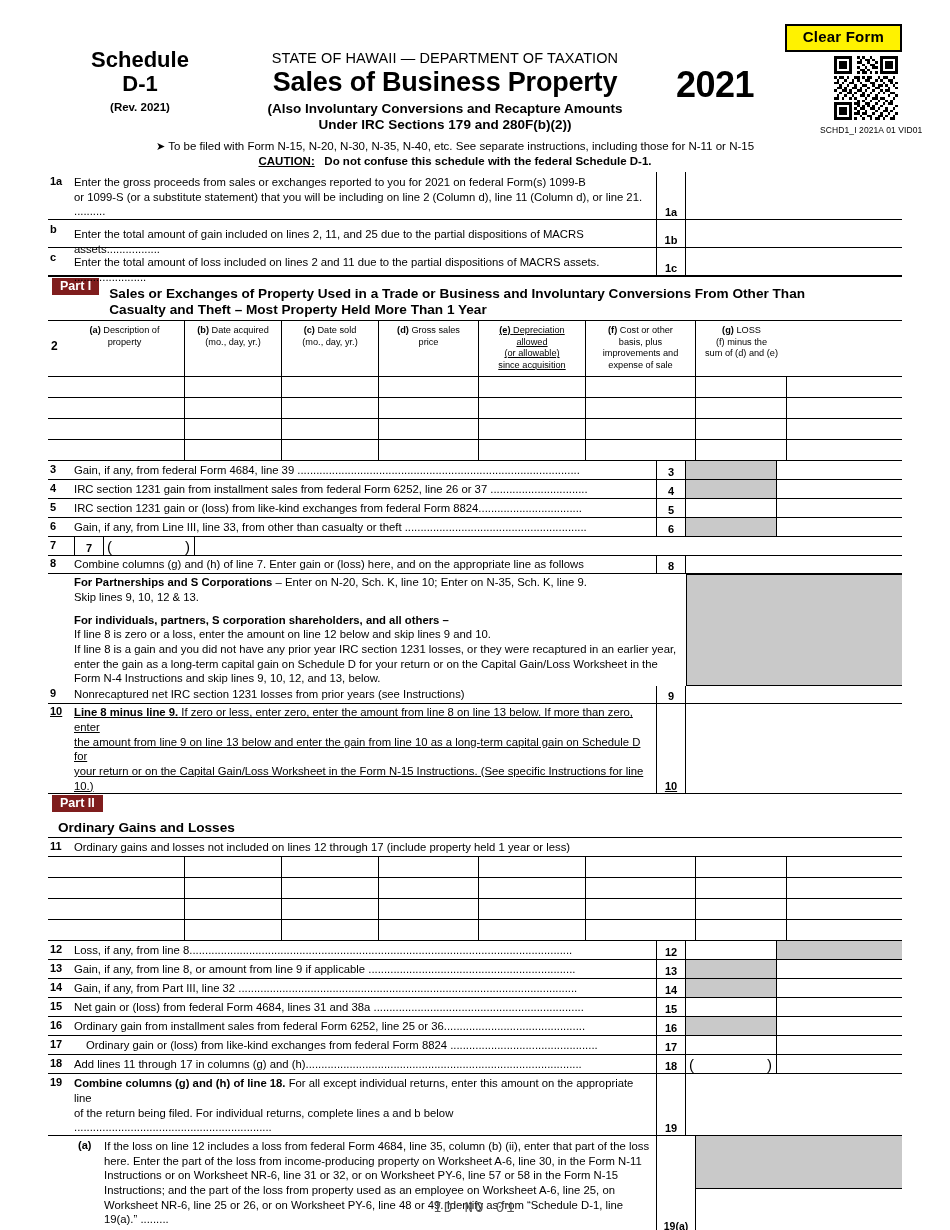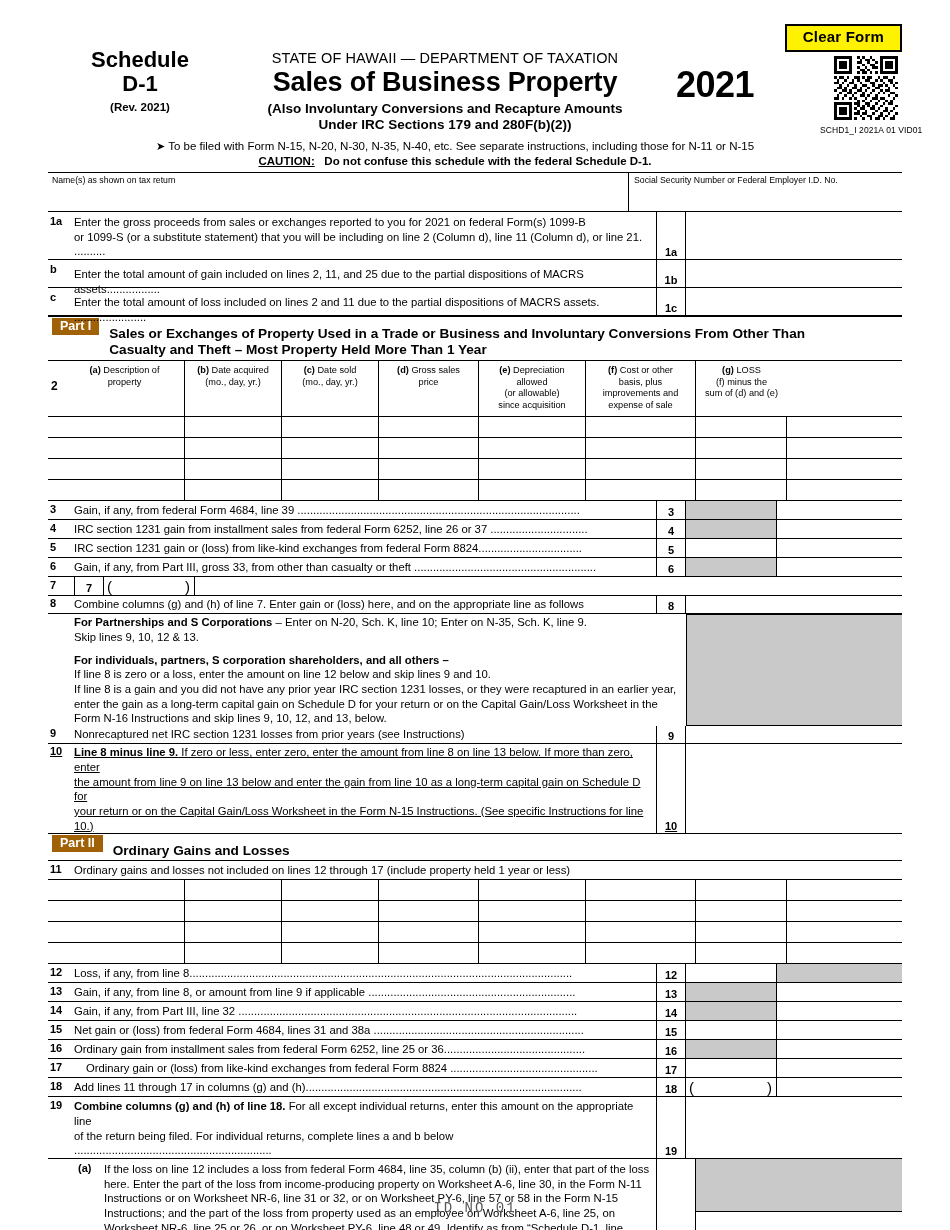--- a/index.html
+++ b/index.html
@@ -75,35 +75,35 @@
   .cell-g { width:91px; flex:0 0 91px; border-right:1.4px solid #000; position:relative; }
   .cell-h { width:125px; flex:0 0 125px; position:relative; }
   .cell-wide { width:216px; flex:0 0 216px; position:relative; }
   .shaded { background:#c9c9c9; }
 
   .paren { position:absolute; left:3px; top:0; bottom:0; display:flex; align-items:center; font-size:15px; }
   .paren.r { left:auto; right:4px; }
 
   
   .part-banner { display:flex; align-items:flex-start; border-top:1.6px solid #000; border-bottom:1.6px solid #000; margin:0 48px; padding:1px 0 2px 0; }
-  .part-tag { background:#a16207; color:#fff; font-size:12.5px; font-weight:bold; padding:1px 8px 2px 8px; margin-left:4px; height:17px; line-height:15px; }
+  .part-tag { background:#7f1d1d; color:#fff; font-size:12.5px; font-weight:bold; padding:1px 8px 2px 8px; margin-left:4px; height:17px; line-height:15px; }
   .part-title { font-size:13.6px; font-weight:bold; margin-left:10px; line-height:1.18; flex:1;margin-top:8px; }
 
   
   .coltab { margin:0 48px; display:flex; border-bottom:1px solid #000; }
   .coltab .c { border-right:1.4px solid #000; font-size:9.2px; text-align:center; padding:4px 3px 5px 3px; line-height:1.26; }
   .coltab .c:last-child { border-right:none; }
   .coltab .c b { font-weight:bold; }
   .c-a { width:137px; flex:0 0 137px; text-align:left !important; padding-left:2px !important; position:relative; }
   .c-a .n2 { font-size:12px; font-weight:bold; position:absolute; left:3px; top:18px; }
   .c-a .inner { margin-left:18px; text-align:center; }
   .c-b { width:97px; flex:0 0 97px; }
   .c-c { width:97px; flex:0 0 97px; }
   .c-d { width:100px; flex:0 0 100px; }
-  .c-e { width:107px; flex:0 0 107px; }
+  .c-e { width:107px; flex:0 0 107px;text-decoration:underline; }
   .c-f { width:110px; flex:0 0 110px; }
   .c-g { width:91px; flex:0 0 91px; }
   .c-h { width:125px; flex:0 0 125px; }
 
   .datarow { margin:0 48px; display:flex; border-bottom:1.4px solid #000; height:21px; }
   .datarow .c { border-right:1.4px solid #000; }
   .datarow .c:last-child { border-right:none; }
   .datarow.thin { border-bottom:1px solid #000; }
 
   .sec-wrap { position:relative; }
@@ -305,27 +305,20 @@
       <span class="arrow">➤</span>
       <span>To be filed with Form N-15, N-20, N-30, N-35, N-40, etc. See separate instructions, including those for N-11 or N-15</span>
     </div>
     <div class="caution">
       <u>CAUTION:</u>
       <span>&nbsp;</span>
       <span>Do not confuse this schedule with the federal Schedule D-1.</span>
     </div>
   </div>
 
-  <div class="namebar">
-    <div class="lbl name-lbl">Name(s) as shown on tax return</div>
-    <div class="vline"></div>
-    <div class="lbl ssn-lbl">Social Security Number or Federal Employer I.D. No.</div>
-    <div style="position:absolute;left:2px;top:16px;width:574px;height:22px;"></div>
-    <div style="position:absolute;left:584px;top:16px;right:2px;height:22px;"></div>
-  </div>
 
   <div class="sec-wrap">
     <div class="frame" style="position:relative;">
 
       <div class="line-row thin" style="border-bottom:1px solid #000;">
         <div class="lnum">1a</div>
         <div class="ltxt">
           <div>Enter the gross proceeds from sales or exchanges reported to you for 2021 on federal Form(s) 1099-B</div>
           <div>or 1099-S (or a substitute statement) that you will be including on line 2 (Column d), line 11 (Column d), or line 21. ..........</div>
         </div>
@@ -464,21 +457,21 @@
     </div>
     <div class="line-row thin" style="height:19px;">
       <div class="lnum" style="padding-top:2px;">5</div>
       <div class="ltxt" style="padding-top:2px;">IRC section 1231 gain or (loss) from like-kind exchanges from federal Form 8824.................................</div>
       <div class="box-num">5</div>
       <div class="cell-g"></div>
       <div class="cell-h"></div>
     </div>
     <div class="line-row thin" style="height:19px;">
       <div class="lnum" style="padding-top:2px;">6</div>
-      <div class="ltxt" style="padding-top:2px;">Gain, if any, from Part III, gross 33, from other than casualty or theft ..........................................................</div>
+      <div class="ltxt" style="padding-top:2px;">Gain, if any, from Line III, line 33, from other than casualty or theft ..........................................................</div>
       <div class="box-num">6</div>
       <div class="cell-g shaded"></div>
       <div class="cell-h"></div>
     </div>
     <div class="line-row" style="height:19px;border-bottom:1.6px solid #000;">
       <div class="lnum" style="padding-top:2px;">7</div>
       <div class="box-num">7</div>
       <div class="cell-g">
         <span class="paren">(</span>
         <span class="paren r">)</span>
@@ -500,21 +493,21 @@
       <div class="txt">
         <div>
           <b>For Partnerships and S Corporations</b><span> – Enter on N-20, Sch. K, line 10; Enter on N-35, Sch. K, line 9.</span>
         </div>
         <div>Skip lines  9, 10, 12 &amp; 13.</div>
         <div style="height:8px;"></div>
         <div><b>For individuals, partners, S corporation shareholders, and all others –</b></div>
         <div>If line 8 is zero or a loss, enter the amount on line 12 below and skip lines 9 and 10.</div>
         <div>If line 8 is a gain and you did not have any prior year IRC section 1231 losses, or they were recaptured in an earlier year,</div>
         <div>enter the gain as a long-term capital gain on Schedule D for your return or on the Capital Gain/Loss Worksheet in the</div>
-        <div>Form N-16 Instructions and skip lines 9, 10, 12, and 13, below.</div>
+        <div>Form N-4 Instructions and skip lines 9, 10, 12, and 13, below.</div>
       </div>
       <div class="rightbox"></div>
     </div>
   </div>
 
   <div class="frame">
     <div class="line-row thin" style="height:18px;">
       <div class="lnum" style="padding-top:1px;">9</div>
       <div class="ltxt" style="padding-top:1px;">Nonrecaptured net IRC section 1231 losses from prior years (see Instructions)</div>
       <div class="box-num">9</div>
@@ -528,21 +521,21 @@
           <b>Line 8 minus line 9.</b><span>  If zero or less, enter zero, enter the amount from line 8 on line 13 below.  If more than zero, enter</span>
         </div>
         <div>the amount from line 9 on line 13 below and enter the gain from line 10 as a long-term capital gain on Schedule D for</div>
         <div>your return or on the Capital Gain/Loss Worksheet in the Form N-15 Instructions.  (See specific Instructions for line 10.)</div>
       </div>
       <div class="box-num" style="align-items:flex-end;">10</div>
       <div class="cell-wide"></div>
     </div>
   </div>
 
-  <div class="part-banner" style="padding:1px 0 1px 0;">
+  <div class="part-banner" style="padding:1px 0 1px 0;flex-direction:column;">
     <div class="part-tag">Part II</div>
     <div class="part-title">Ordinary Gains and Losses</div>
   </div>
 
   <div class="frame">
     <div class="line-row" style="height:19px;border-bottom:1.6px solid #000;">
       <div class="lnum" style="padding-top:2px;">11</div>
       <div class="ltxt" style="padding-top:2px;">Ordinary gains and losses not included on lines 12 through 17 (include property held 1 year or less)</div>
     </div>
   </div>

